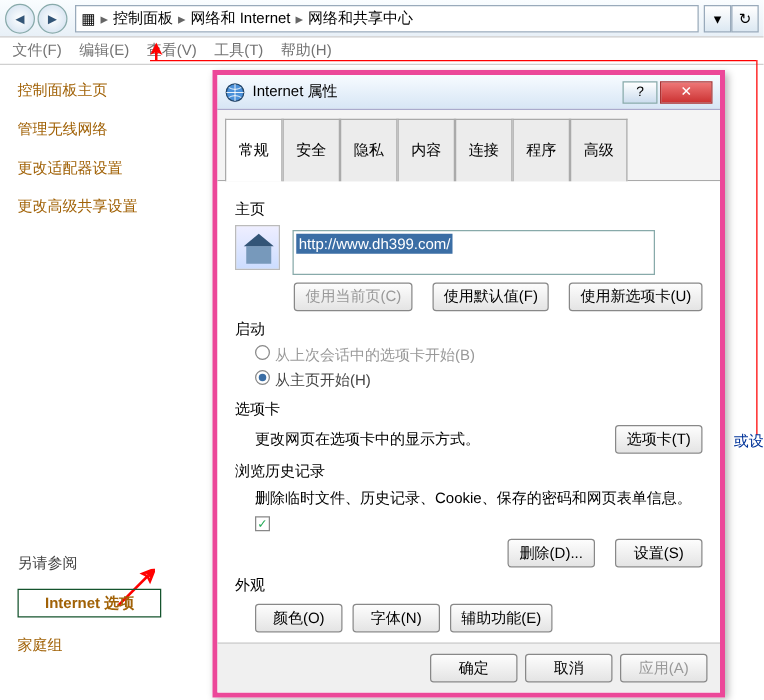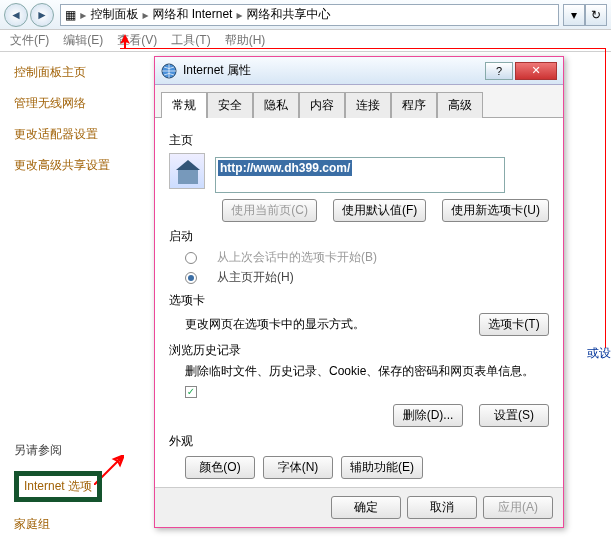--- a/index.html
+++ b/index.html
@@ -19,50 +19,50 @@
 .red-arrow-top { position:absolute; left:118px; top:34px; color:red; pointer-events:none;}
 .red-line-top { position:absolute; left:120px; top:48px; width:485px; height:1px; background:red; }
 .red-line-right { position:absolute; right:5px; top:48px; width:1px; height:300px; background:red; }
 .red-arrow-side { position:absolute; left:94px; top:455px; width:30px; height:30px; pointer-events:none;}
 
 
 .leftpanel { position:absolute; left:0; top:52px; width:135px; padding:12px 0 0 14px; }
 .leftpanel .link { color:#a16207; margin-bottom:14px; display:block; }
 .leftpanel .bottom-links { position:absolute; top:390px; }
 .leftpanel .bottom-links .hdr { color:#444; margin-bottom:12px; }
-.highlight-box { border:5px solid #14532d; padding:2px 5px; display:inline-block; }
+.highlight-box { border:1px solid #14532d; padding:2px 21px; display:inline-block;font-weight:bold; }
 
 
 .right-partial { position:absolute; right:0; top:345px; color:#003399; }
 
 
-.dialog { position:absolute; left:154px; top:56px; width:410px; background:#fff; border:1px solid #ec4899; box-shadow:2px 2px 6px rgba(0,0,0,0.3); }
+.dialog { position:absolute; left:170px; top:56px; width:410px; background:#fff; border:4px solid #ec4899; box-shadow:2px 2px 6px rgba(0,0,0,0.3); }
 .titlebar { height:28px; background:linear-gradient(#f7fbff,#d7e6f5); display:flex; align-items:center; padding:0 6px; border-bottom:1px solid #aac; }
 .titlebar .ticon { width:16px;height:16px;margin-right:6px; }
 .titlebar .title { flex:1; color:#000; }
 .titlebar .win-btn { width:28px;height:18px;border:1px solid #8aa;margin-left:2px;display:flex;align-items:center;justify-content:center;background:linear-gradient(#fff,#cde);font-size:11px;}
 .titlebar .close { background:linear-gradient(#e77,#c33);color:#fff;border-color:#a33;width:42px;}
 
 .tabstrip { display:flex; padding:6px 6px 0 6px; gap:0; border-bottom:1px solid #aaa; background:#f4f4f4;}
-.tab { padding:4px 10px; border:1px solid #aaa; border-bottom:none; background:#ececec; position:relative; top:1px;}
+.tab { padding:16px 10px; border:1px solid #aaa; border-bottom:none; background:#ececec; position:relative; top:1px;}
 .tab.active { background:#fff; }
 
 .tab-body { padding:8px 14px; background:#fff; }
 .group-label { margin:6px 0 4px 0; }
 .home-row { display:flex; gap:10px; align-items:flex-start; }
 .home-icon { width:36px;height:36px;border:1px solid #bbb;background:linear-gradient(#eef,#cdf);position:relative;}
 .home-icon::before{content:"";position:absolute;left:8px;top:16px;width:20px;height:14px;background:#79b;}
 .home-icon::after{content:"";position:absolute;left:6px;top:6px;border-left:12px solid transparent;border-right:12px solid transparent;border-bottom:10px solid #357;}
 .home-text { flex:1; }
 .url-box { width:290px; height:36px; border:1px solid #8aa; margin-top:4px; padding:2px;}
-.url-sel { background:#3b6ea5; color:#fff; padding:1px 2px; display:inline-block;font-weight:bold;}
+.url-sel { background:#3b6ea5; color:#fff; padding:1px 2px; display:inline-block;}
 .btn-row { display:flex; gap:16px; justify-content:flex-end; margin-top:6px; }
 .btn { border:1px solid #888; background:linear-gradient(#fdfdfd,#e4e4e4); padding:2px 8px; border-radius:3px; min-width:70px; text-align:center;}
 .btn.disabled { color:#999; }
-.radio-row { display:flex; align-items:center; gap:20px; margin:3px 0 3px 16px; color:#444;}
+.radio-row { display:flex; gap:4px; margin:3px 0 3px 16px; color:#444;}
 .radio-row.disabled { color:#999; }
 .radio { width:12px;height:12px;border:1px solid #888;border-radius:50%;display:inline-flex;align-items:center;justify-content:center;}
 .radio.sel::after{content:"";width:6px;height:6px;background:#3b6ea5;border-radius:50%;}
 .sub-row { margin-left:16px; margin-bottom:4px;}
 .chk { width:12px;height:12px;border:1px solid #888;display:inline-flex;align-items:center;justify-content:center;background:#fff;margin-right:4px;vertical-align:middle;}
 .chk.on::after{content:"✓";font-size:10px;color:#2a5;}
 .dlg-footer { border-top:1px solid #ccc; padding:8px 10px; display:flex; justify-content:flex-end; gap:6px; background:#f0f0f0;}
 .section-row { display:flex; align-items:center; justify-content:space-between; margin:4px 0 4px 16px;}
 </style>
 </head>

